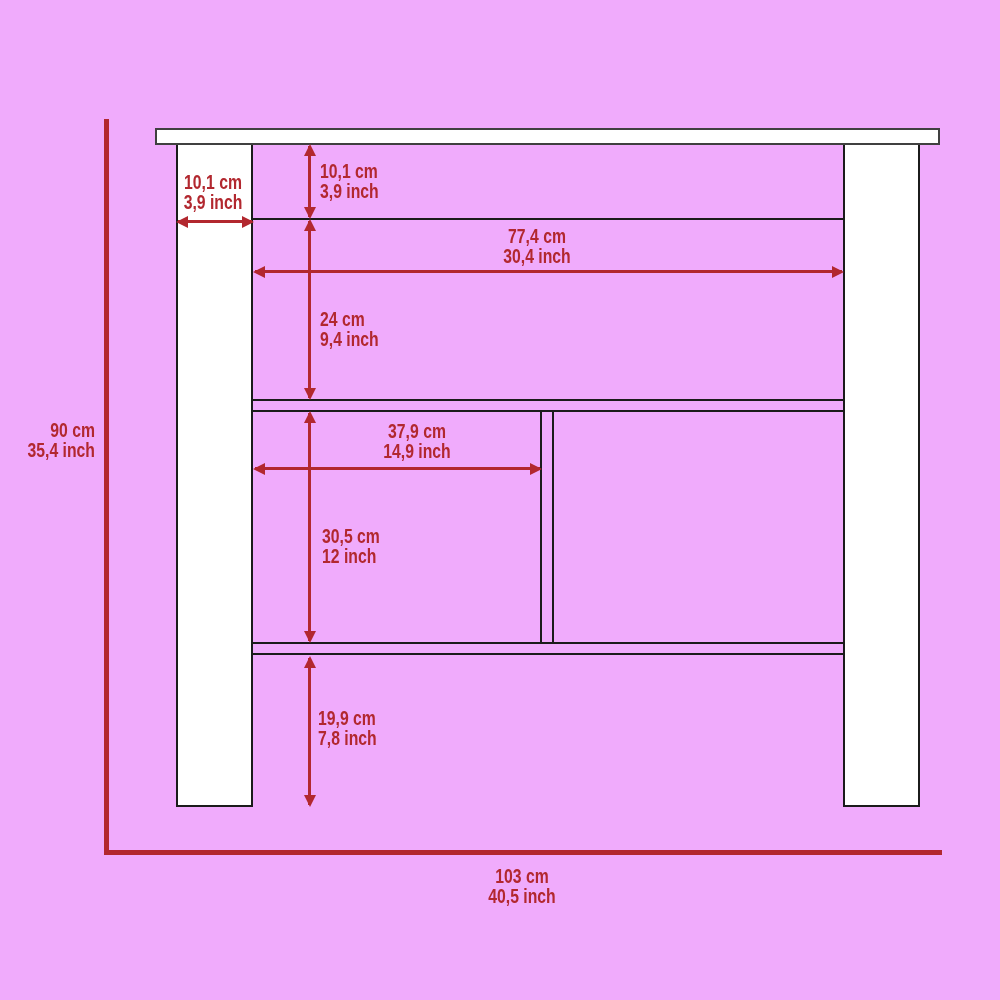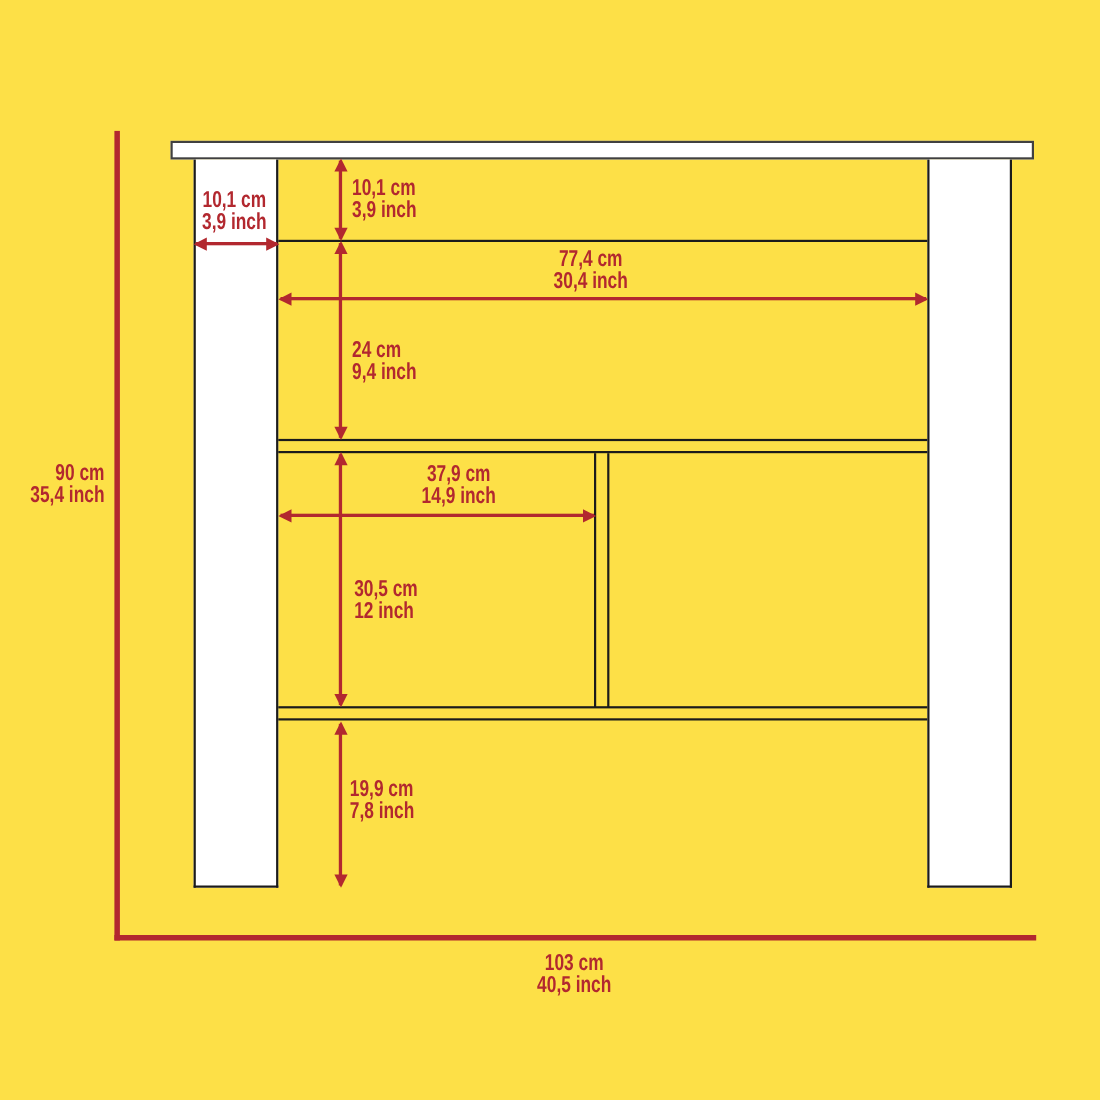--- a/index.html
+++ b/index.html
@@ -1,18 +1,18 @@
 <!DOCTYPE html>
 <html style="--dimension-red: #b2282f; --line-black: #1b1b1b; --top-gray: #404040; --background: #ffffff;"><head>
 <meta charset="utf-8">
 <style>
   html,body{margin:0;padding:0;background:#fff;}
   *{box-sizing:border-box;}
   .canvas{
-    position:relative;width:1000px;height:1000px;background:#fde047;overflow:hidden;
+    position:relative;width:1000px;height:1000px;background:#f0abfc;overflow:hidden;
     font-family:"Liberation Sans", sans-serif;
   }
   
   .bl{position:absolute;background:var(--line-black);}
   .ftop{position:absolute;border:2px solid var(--top-gray);background:#fff;}
   .leg{position:absolute;border:2px solid var(--line-black);border-top:none;background:#fff;}
   
   .ext{position:absolute;background:var(--dimension-red);}
   
   .dimh{position:absolute;height:3px;background:var(--dimension-red);}

